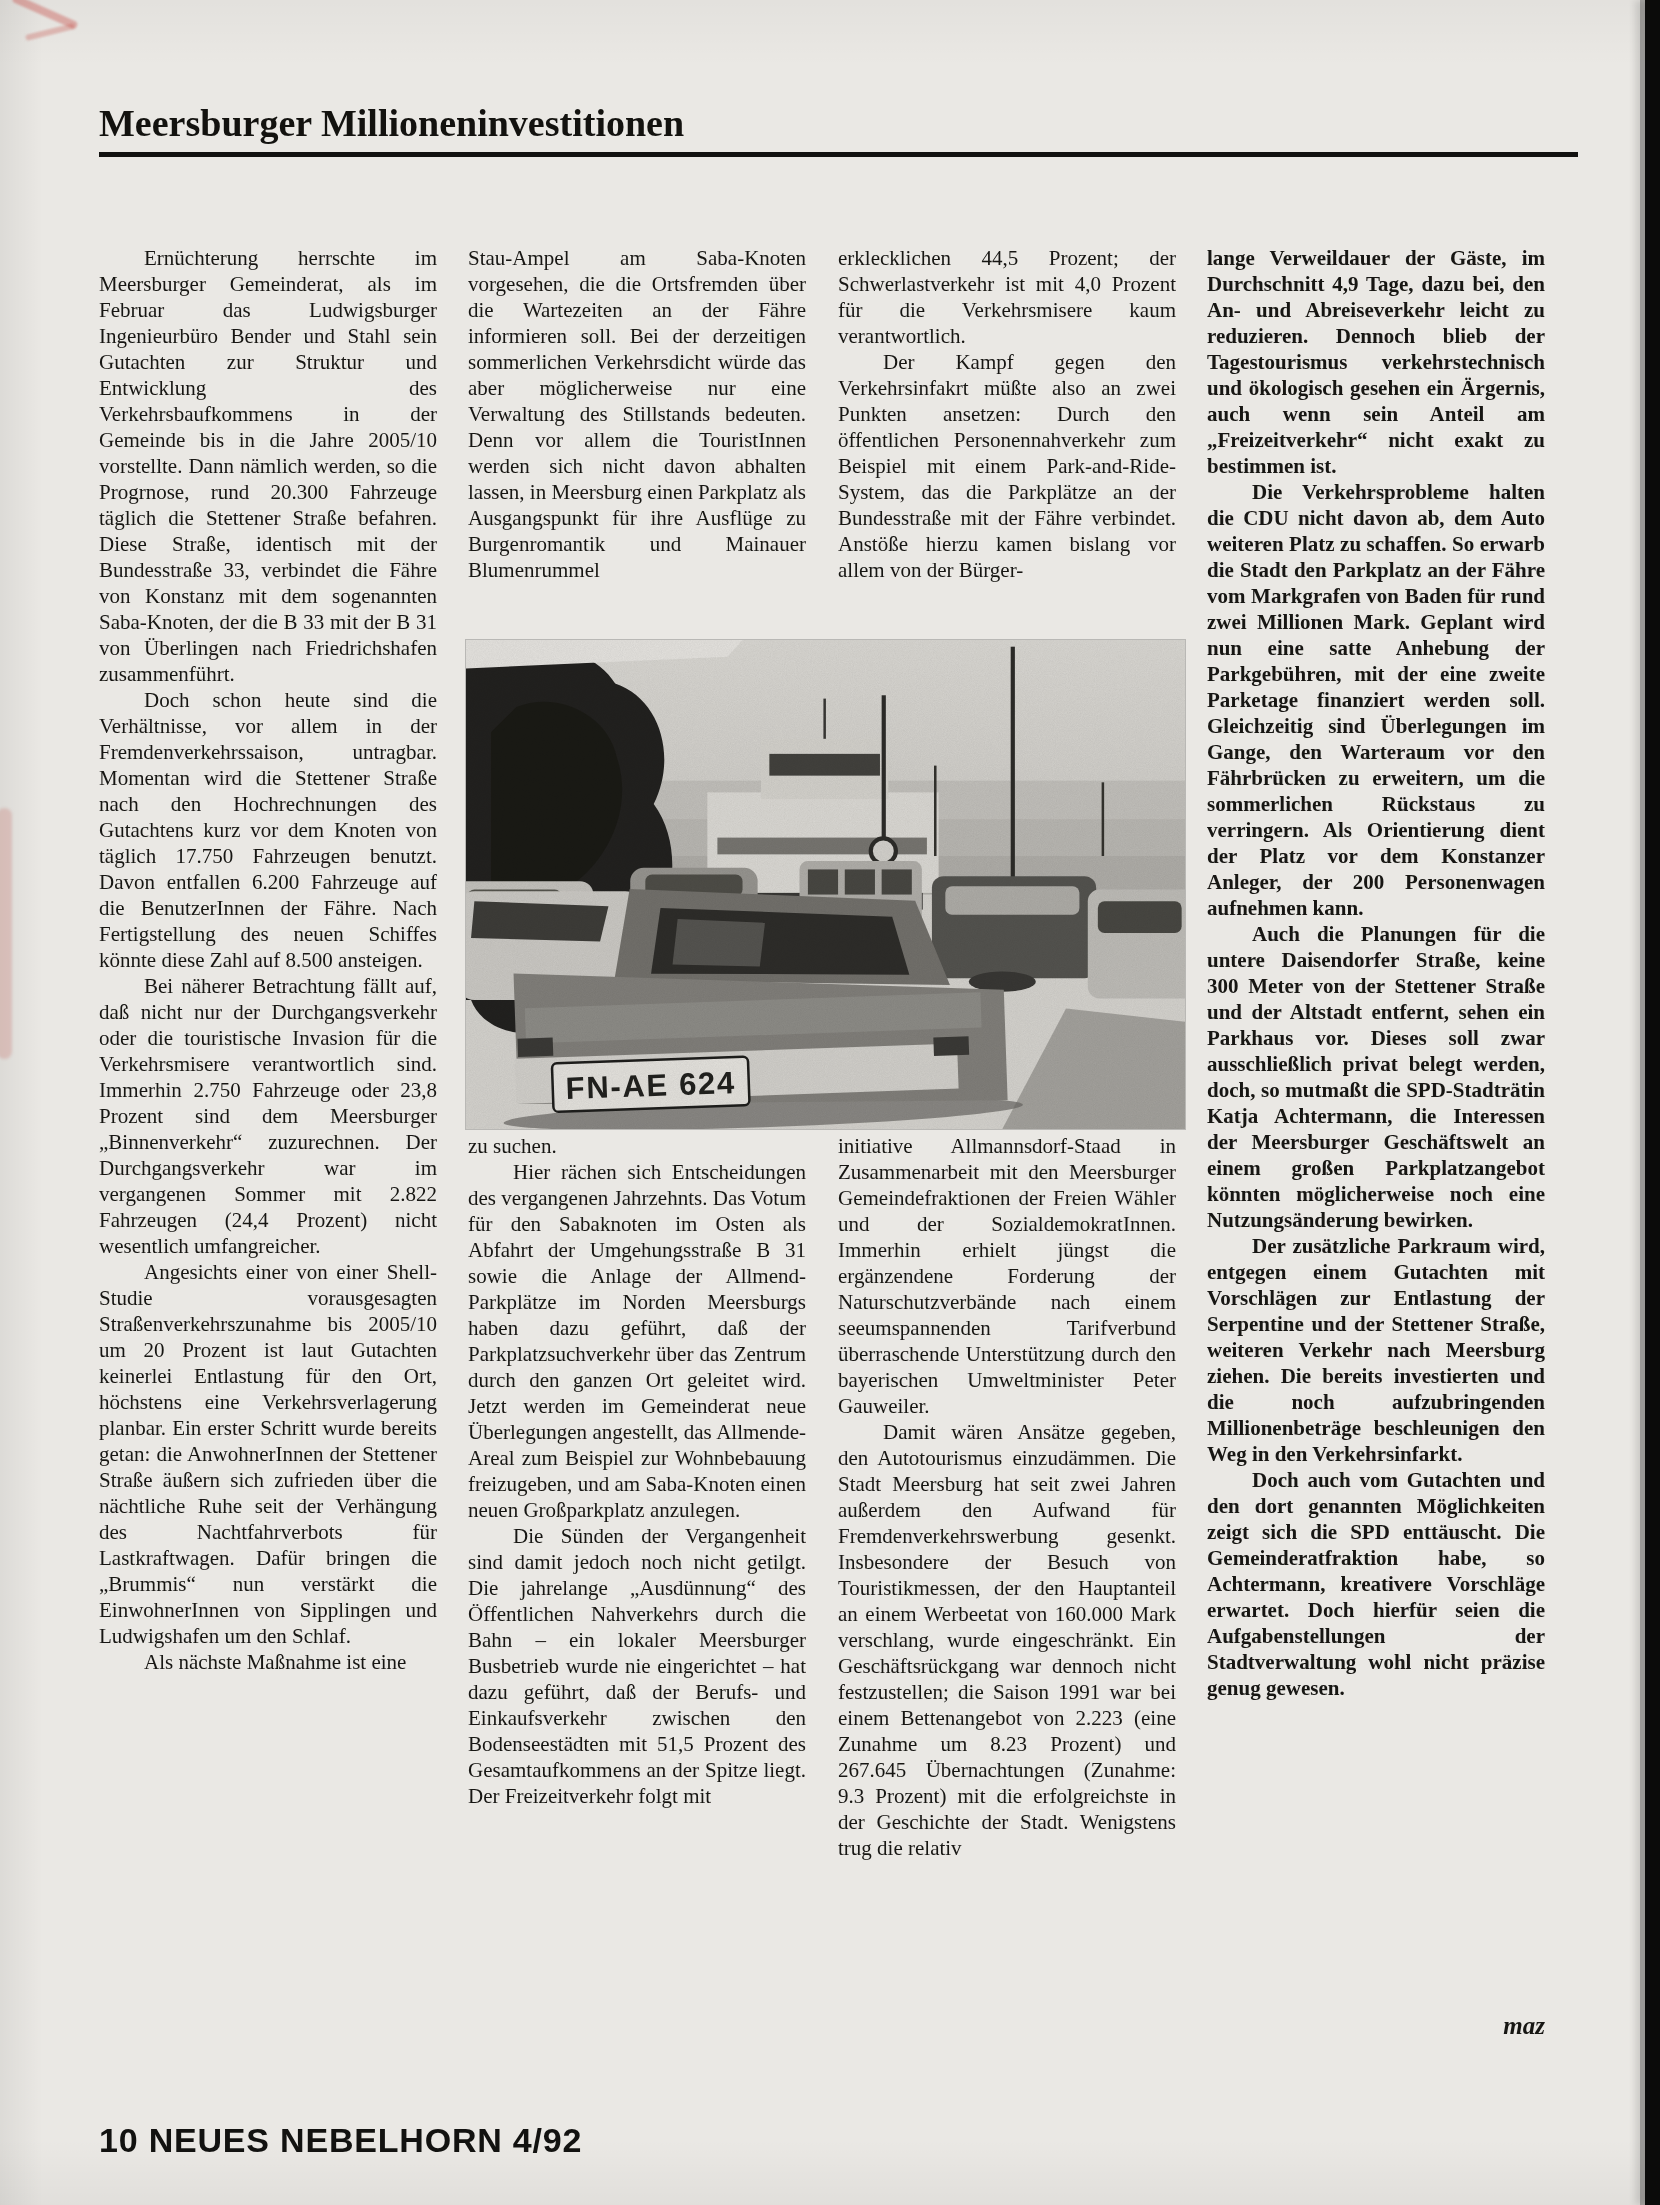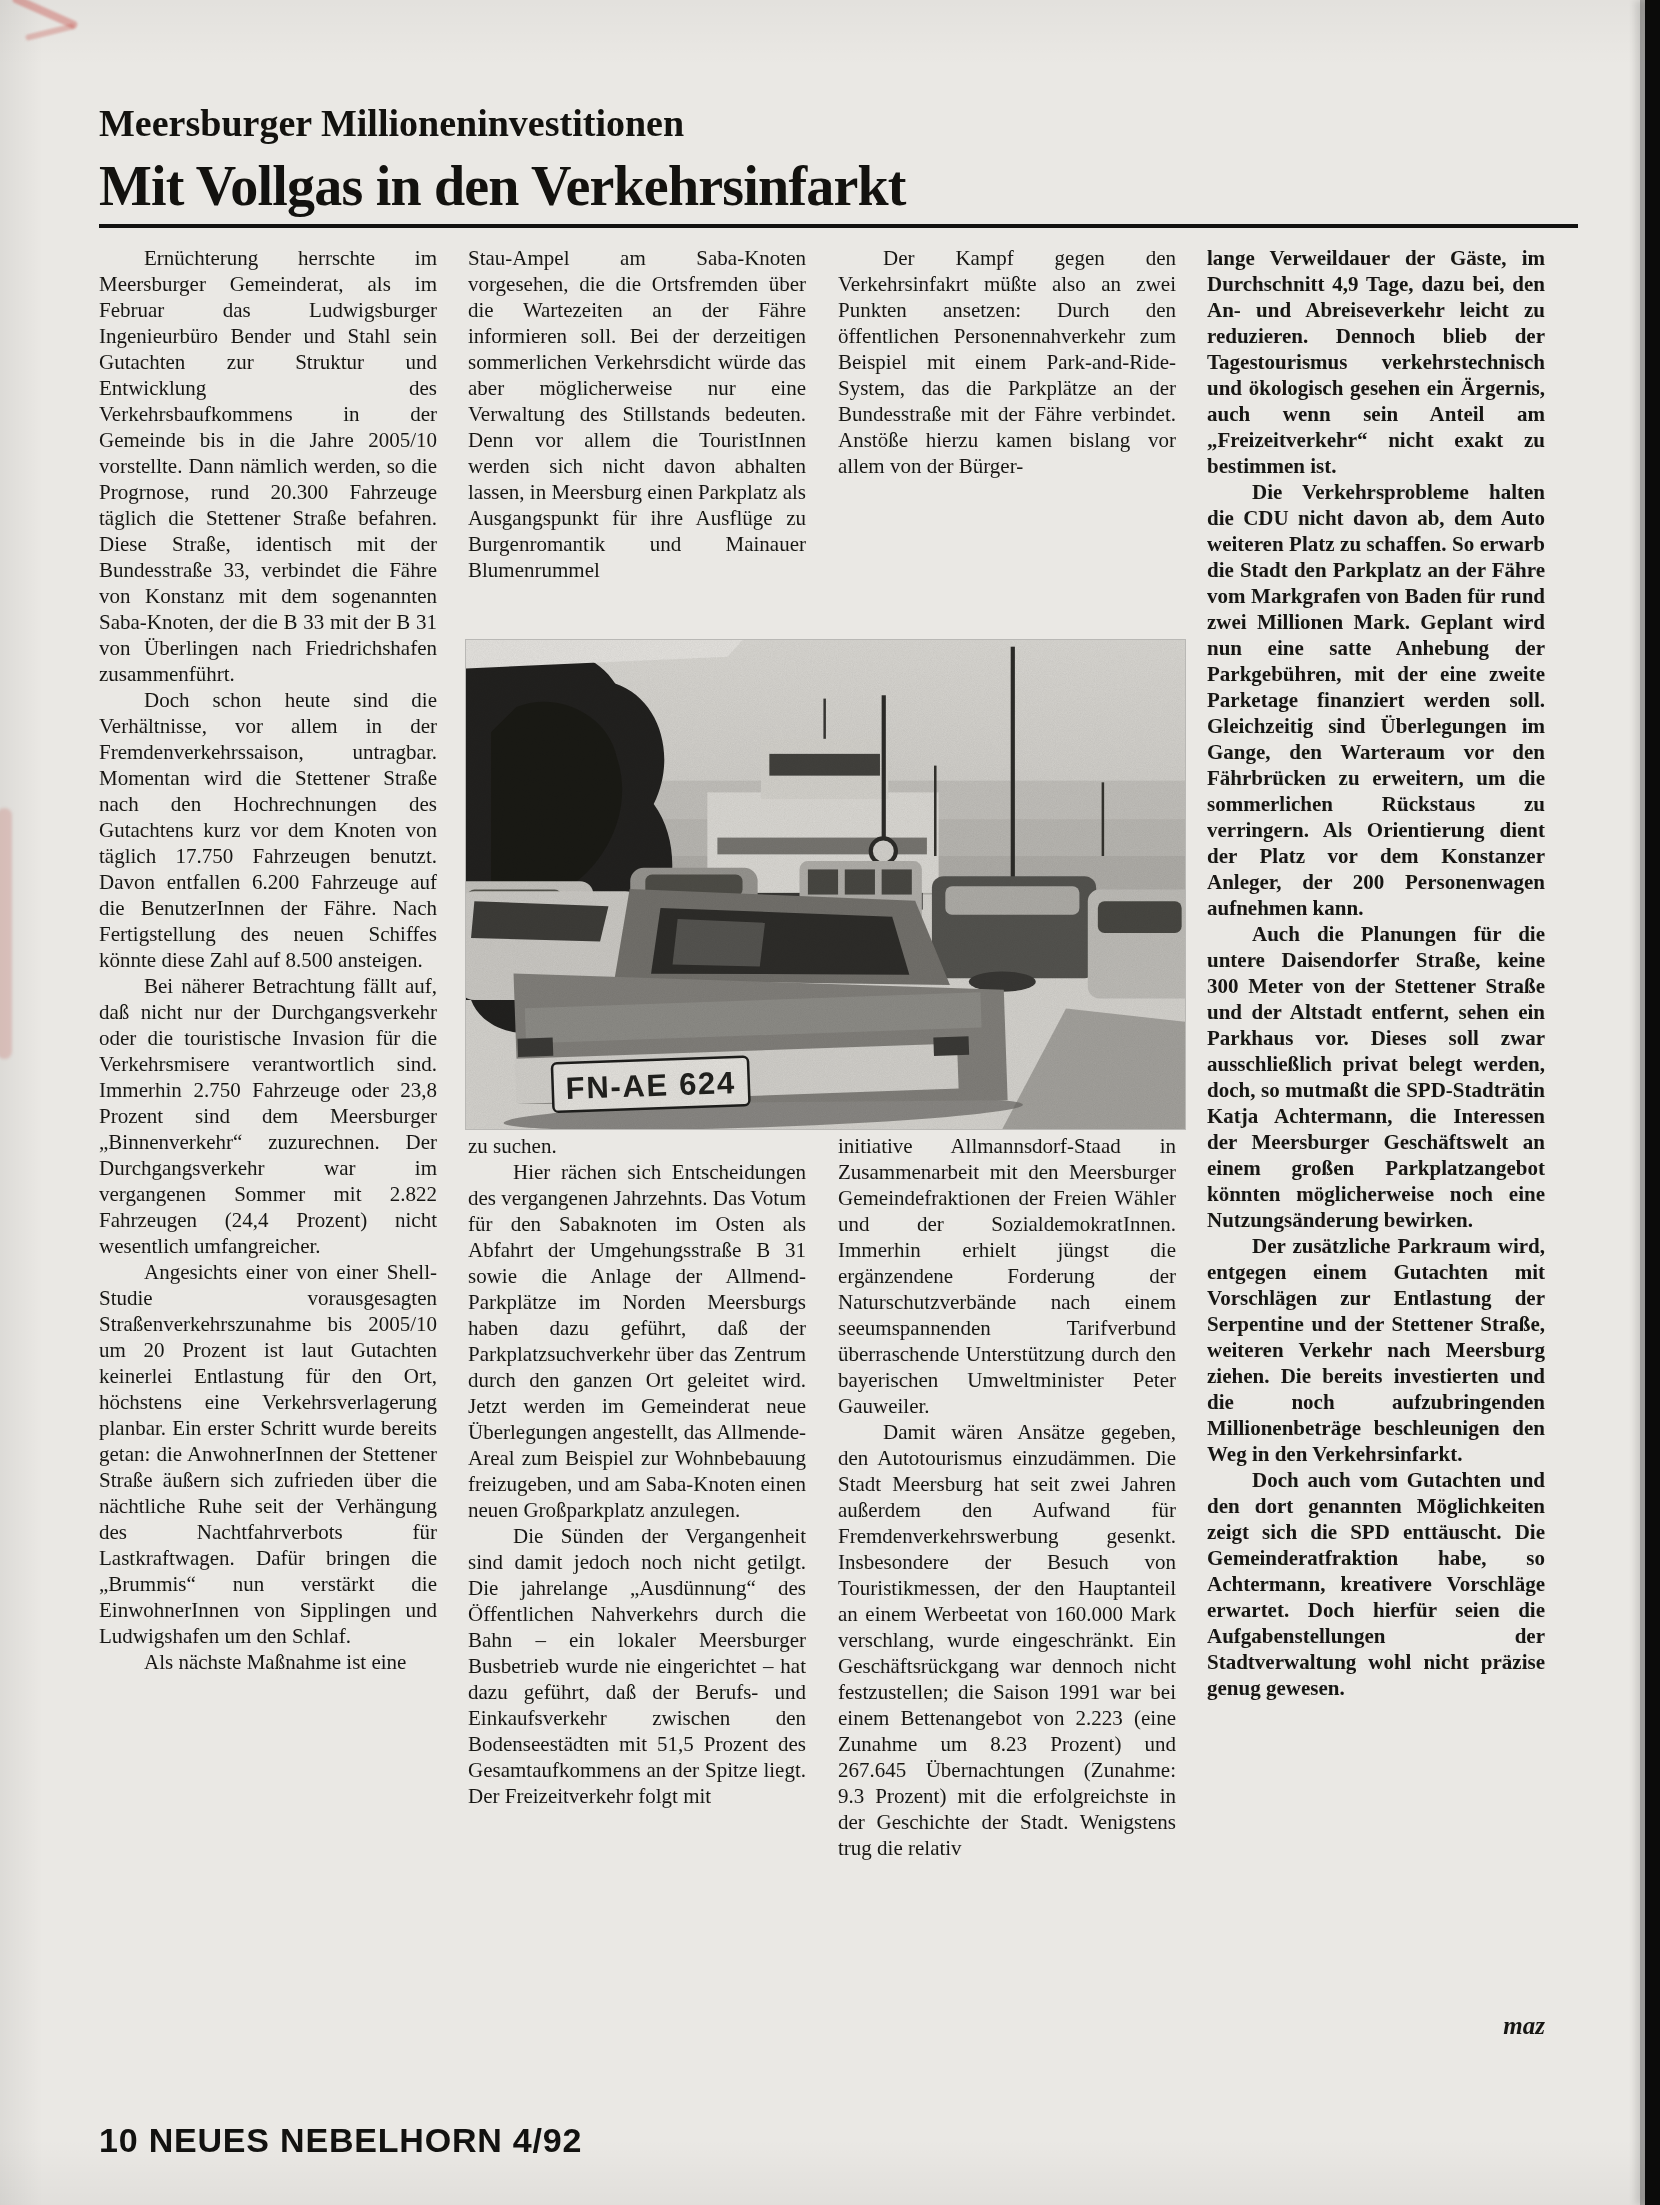--- a/index.html
+++ b/index.html
@@ -61,40 +61,40 @@
 
 <div class="page">
 
   <div class="edge-bar"></div>
   <div class="red-mark-a"></div>
   <div class="red-mark-b"></div>
   <div class="red-mark-c"></div>
 
   <header class="masthead">
     <div class="kicker">Meersburger Millioneninvestitionen</div>
-    <h1 class="headline">Mit Vollgas in den Verkehrsinfarkt</h1>
     <div class="headline-rule"></div>
   </header>
 
   <div id="col1" class="col">
       <p class="para indent">Ernüchterung herrschte im Meersburger Gemeinderat, als im Februar das Ludwigsburger Ingenieurbüro Bender und Stahl sein Gutachten zur Struktur und Entwicklung des Verkehrsbaufkommens in der Gemeinde bis in die Jahre 2005/10 vorstellte. Dann nämlich werden, so die Progrnose, rund 20.300 Fahrzeuge täglich die Stettener Straße befahren. Diese Straße, identisch mit der Bundesstraße 33, verbindet die Fähre von Konstanz mit dem sogenannten Saba-Knoten, der die B 33 mit der B 31 von Überlingen nach Friedrichshafen zusammenführt.</p>
       <p class="para indent">Doch schon heute sind die Verhältnisse, vor allem in der Fremdenverkehrssaison, untragbar. Momentan wird die Stettener Straße nach den Hochrechnungen des Gutachtens kurz vor dem Knoten von täglich 17.750 Fahrzeugen benutzt. Davon entfallen 6.200 Fahrzeuge auf die BenutzerInnen der Fähre. Nach Fertigstellung des neuen Schiffes könnte diese Zahl auf 8.500 ansteigen.</p>
       <p class="para indent">Bei näherer Betrachtung fällt auf, daß nicht nur der Durchgangsverkehr oder die touristische Invasion für die Verkehrsmisere verantwortlich sind. Immerhin 2.750 Fahrzeuge oder 23,8 Prozent sind dem Meersburger „Binnenverkehr“ zuzurechnen. Der Durchgangsverkehr war im vergangenen Sommer mit 2.822 Fahrzeugen (24,4 Prozent) nicht wesentlich umfangreicher.</p>
       <p class="para indent">Angesichts einer von einer Shell-Studie vorausgesagten Straßenverkehrszunahme bis 2005/10 um 20 Prozent ist laut Gutachten keinerlei Entlastung für den Ort, höchstens eine Verkehrsverlagerung planbar. Ein erster Schritt wurde bereits getan: die AnwohnerInnen der Stettener Straße äußern sich zufrieden über die nächtliche Ruhe seit der Verhängung des Nachtfahrverbots für Lastkraftwagen. Dafür bringen die „Brummis“ nun verstärkt die EinwohnerInnen von Sipplingen und Ludwigshafen um den Schlaf.</p>
       <p class="para indent">Als nächste Maßnahme ist eine</p>
     </div>
   <div id="col2t" class="col clip">
       <p class="para">Stau-Ampel am Saba-Knoten vorgesehen, die die Ortsfremden über die Wartezeiten an der Fähre informieren soll. Bei der derzeitigen sommerlichen Verkehrsdicht würde das aber möglicherweise nur eine Verwaltung des Stillstands bedeuten. Denn vor allem die TouristInnen werden sich nicht davon abhalten lassen, in Meersburg einen Parkplatz als Ausgangspunkt für ihre Ausflüge zu Burgenromantik und Mainauer Blumenrummel</p>
     </div>
   <div id="col2b" class="col">
       <p class="para">zu suchen.</p>
       <p class="para indent">Hier rächen sich Entscheidungen des vergangenen Jahrzehnts. Das Votum für den Sabaknoten im Osten als Abfahrt der Umgehungsstraße B 31 sowie die Anlage der Allmend-Parkplätze im Norden Meersburgs haben dazu geführt, daß der Parkplatzsuchverkehr über das Zentrum durch den ganzen Ort geleitet wird. Jetzt werden im Gemeinderat neue Überlegungen angestellt, das Allmende-Areal zum Beispiel zur Wohnbebauung freizugeben, und am Saba-Knoten einen neuen Großparkplatz anzulegen.</p>
       <p class="para indent">Die Sünden der Vergangenheit sind damit jedoch noch nicht getilgt. Die jahrelange „Ausdünnung“ des Öffentlichen Nahverkehrs durch die Bahn – ein lokaler Meersburger Busbetrieb wurde nie eingerichtet – hat dazu geführt, daß der Berufs- und Einkaufsverkehr zwischen den Bodenseestädten mit 51,5 Prozent des Gesamtaufkommens an der Spitze liegt. Der Freizeitverkehr folgt mit</p>
     </div>
   <div id="col3t" class="col clip">
+      <p class="para">erklecklichen 44,5 Prozent; der Schwerlastverkehr ist mit 4,0 Prozent für die Verkehrsmisere kaum verantwortlich.</p>
       <p class="para indent">Der Kampf gegen den Verkehrsinfakrt müßte also an zwei Punkten ansetzen: Durch den öffentlichen Personennahverkehr zum Beispiel mit einem Park-and-Ride-System, das die Parkplätze an der Bundesstraße mit der Fähre verbindet. Anstöße hierzu kamen bislang vor allem von der Bürger-</p>
     </div>
   <div id="col3b" class="col">
       <p class="para">initiative Allmannsdorf-Staad in Zusammenarbeit mit den Meersburger Gemeindefraktionen der Freien Wähler und der SozialdemokratInnen. Immerhin erhielt jüngst die ergänzendene Forderung der Naturschutzverbände nach einem seeumspannenden Tarifverbund überraschende Unterstützung durch den bayerischen Umweltminister Peter Gauweiler.</p>
       <p class="para indent">Damit wären Ansätze gegeben, den Autotourismus einzudämmen. Die Stadt Meersburg hat seit zwei Jahren außerdem den Aufwand für Fremdenverkehrswerbung gesenkt. Insbesondere der Besuch von Touristikmessen, der den Hauptanteil an einem Werbeetat von 160.000 Mark verschlang, wurde eingeschränkt. Ein Geschäftsrückgang war dennoch nicht festzustellen; die Saison 1991 war bei einem Bettenangebot von 2.223 (eine Zunahme um 8.23 Prozent) und 267.645 Übernachtungen (Zunahme: 9.3 Prozent) mit die erfolgreichste in der Geschichte der Stadt. Wenigstens trug die relativ</p>
     </div>
   <div id="col4" class="col">
       <p class="para">lange Verweildauer der Gäste, im Durchschnitt 4,9 Tage, dazu bei, den An- und Abreiseverkehr leicht zu reduzieren. Dennoch blieb der Tagestourismus verkehrstechnisch und ökologisch gesehen ein Ärgernis, auch wenn sein Anteil am „Freizeitverkehr“ nicht exakt zu bestimmen ist.</p>
       <p class="para indent">Die Verkehrsprobleme halten die CDU nicht davon ab, dem Auto weiteren Platz zu schaffen. So erwarb die Stadt den Parkplatz an der Fähre vom Markgrafen von Baden für rund zwei Millionen Mark. Geplant wird nun eine satte Anhebung der Parkgebühren, mit der eine zweite Parketage finanziert werden soll. Gleichzeitig sind Überlegungen im Gange, den Warteraum vor den Fährbrücken zu erweitern, um die sommerlichen Rückstaus zu verringern. Als Orientierung dient der Platz vor dem Konstanzer Anleger, der 200 Personenwagen aufnehmen kann.</p>
       <p class="para indent">Auch die Planungen für die untere Daisendorfer Straße, keine 300 Meter von der Stettener Straße und der Altstadt entfernt, sehen ein Parkhaus vor. Dieses soll zwar ausschließlich privat belegt werden, doch, so mutmaßt die SPD-Stadträtin Katja Achtermann, die Interessen der Meersburger Geschäftswelt an einem großen Parkplatzangebot könnten möglicherweise noch eine Nutzungsänderung bewirken.</p>

